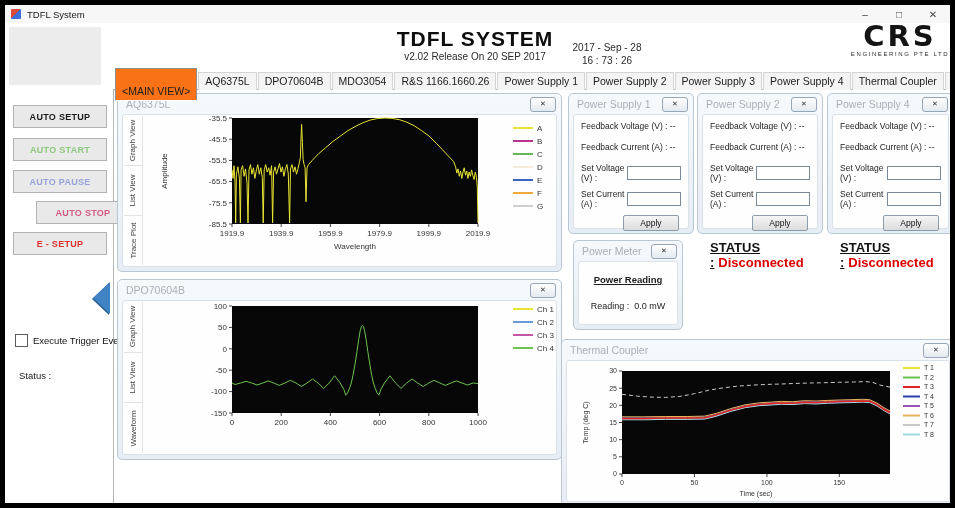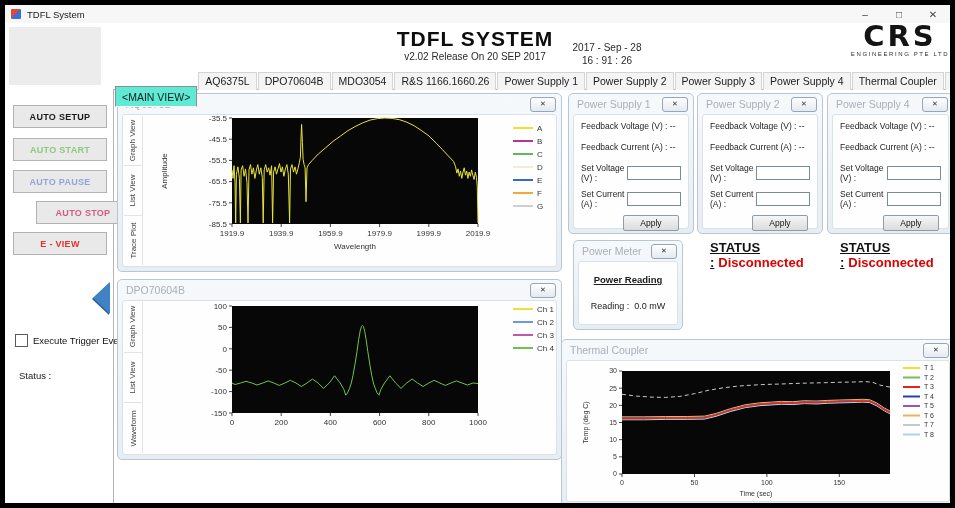--- a/index.html
+++ b/index.html
@@ -18,21 +18,21 @@
   
   .hdr-title{position:absolute;left:350px;top:22px;width:240px;text-align:center;font-size:21px;font-weight:bold;letter-spacing:1px;color:#0d0d0d;}
   .hdr-sub{position:absolute;left:350px;top:46px;width:240px;text-align:center;font-size:10px;color:#2a2a2a;}
   .hdr-datetime{position:absolute;left:548px;top:36px;width:108px;text-align:center;font-size:10px;color:#2a2a2a;line-height:13px;}
   .logo{position:absolute;left:842px;top:16px;width:106px;text-align:center;}
   .logo-name{font-size:29px;font-weight:800;letter-spacing:3px;color:#141414;line-height:30px;font-family:"DejaVu Sans",sans-serif;}
   .logo-tag{font-size:6px;letter-spacing:1.6px;color:#2e2e2e;margin-top:0px;}
   
   .tabstrip{position:absolute;left:110px;top:66px;height:19px;display:flex;align-items:flex-end;z-index:3;}
   .tab{background:#f4f4f4;border:1px solid #d4d4d4;border-bottom:none;margin-right:1px;padding:2px 6px 3px 6px;font-size:10.5px;color:#1c1c1c;white-space:nowrap;cursor:default;}
-  .tab.selected{background:#5eead4;border:1px solid #8f8f8f;border-bottom:1px solid #fff;position:relative;top:17px;padding-top:4px;}
+  .tab.selected{background:#f97316;border:1px solid #8f8f8f;border-bottom:1px solid #fff;position:relative;top:11px;padding-top:16px;}
   .page{position:absolute;left:108px;top:84px;width:845px;height:421px;background:#ffffff;border:1px solid #b5b5b5;box-sizing:border-box;}
   
   .side-box{position:absolute;left:4px;top:22px;width:92px;height:58px;background:#ececec;}
   .side-btn{position:absolute;left:8px;width:94px;height:23px;background:#e9e9e9;border:1px solid #b3b3b3;
     font-size:9px;font-weight:600;letter-spacing:.3px;display:flex;align-items:center;justify-content:center;cursor:default;}
   .arrow-left{position:absolute;left:88px;top:277px;width:0;height:0;
     border-top:16px solid transparent;border-bottom:16px solid transparent;border-right:17px solid #3f83c4;
     filter:drop-shadow(-1px 1px 0 #2a5e92);}
   .cb-row{position:absolute;left:10px;top:329px;display:flex;align-items:center;gap:5px;font-size:9.5px;color:#111;}
   .cb{width:11px;height:11px;border:1px solid #5a5a5a;background:#fff;display:inline-block;}
@@ -77,21 +77,21 @@
       <span>–</span>
       <span>□</span>
       <span>✕</span>
     </div>
   </div>
 
   <div class="hdr-title">TDFL SYSTEM</div>
   <div class="hdr-sub">v2.02 Release On 20 SEP 2017</div>
   <div class="hdr-datetime">
     <div>2017 - Sep - 28</div>
-    <div>16 : 91 : 26</div>
+    <div>16 : 73 : 26</div>
   </div>
   <div class="logo">
     <div class="logo-name">CRS</div>
     <div class="logo-tag">ENGINEERING PTE LTD</div>
   </div>
 
   <div class="tabstrip">
     <span class="tab selected">&lt;MAIN VIEW&gt;</span>
     <span class="tab">AQ6375L</span>
     <span class="tab">DPO70604B</span>
@@ -106,21 +106,21 @@
 
   </div>
 
   <div class="page"></div>
 
   <div class="side-box"></div>
   <button class="side-btn" style="top: 100px; color: rgb(26, 26, 26);">AUTO SETUP</button>
   <button class="side-btn" style="top: 133px; color: rgb(143, 201, 127);">AUTO START</button>
   <button class="side-btn" style="top: 165px; color: rgb(150, 163, 220);">AUTO PAUSE</button>
   <button class="side-btn" style="top: 196px; color: rgb(214, 90, 134); margin-left: 23px;">AUTO STOP</button>
-  <button class="side-btn" style="top: 227px; color: rgb(224, 49, 49);">E - VIEW</button>
+  <button class="side-btn" style="top: 227px; color: rgb(224, 49, 49);">E - SETUP</button>
   <div class="arrow-left"></div>
   <div class="cb-row">
     <span class="cb"></span>
     <span>Execute Trigger Events</span>
   </div>
   <div class="status-label">Status :</div>
 
   <div class="panel" style="left:112px;top:88px;width:445px;height:179px">
     <div class="panel-h">
       <span>AQ6375L</span>

